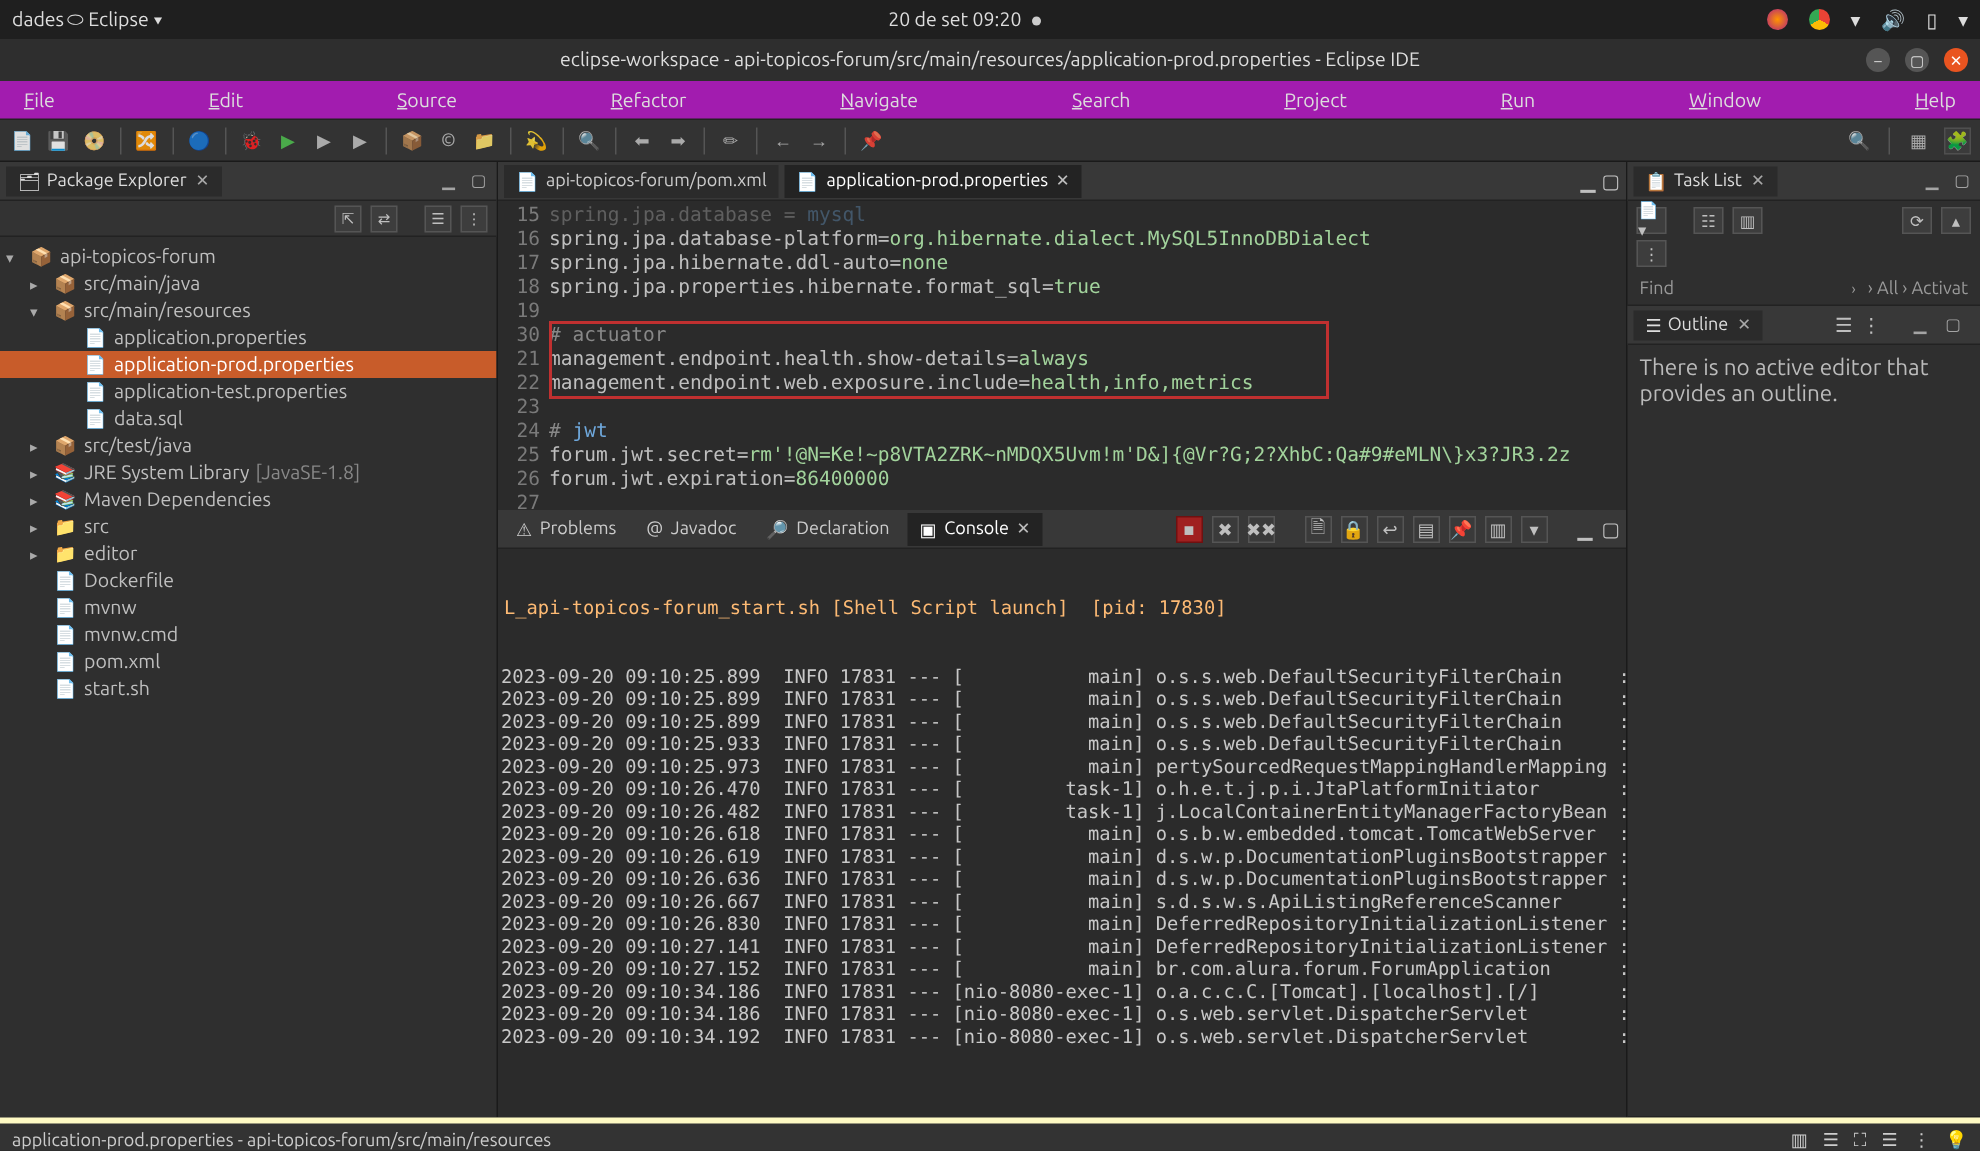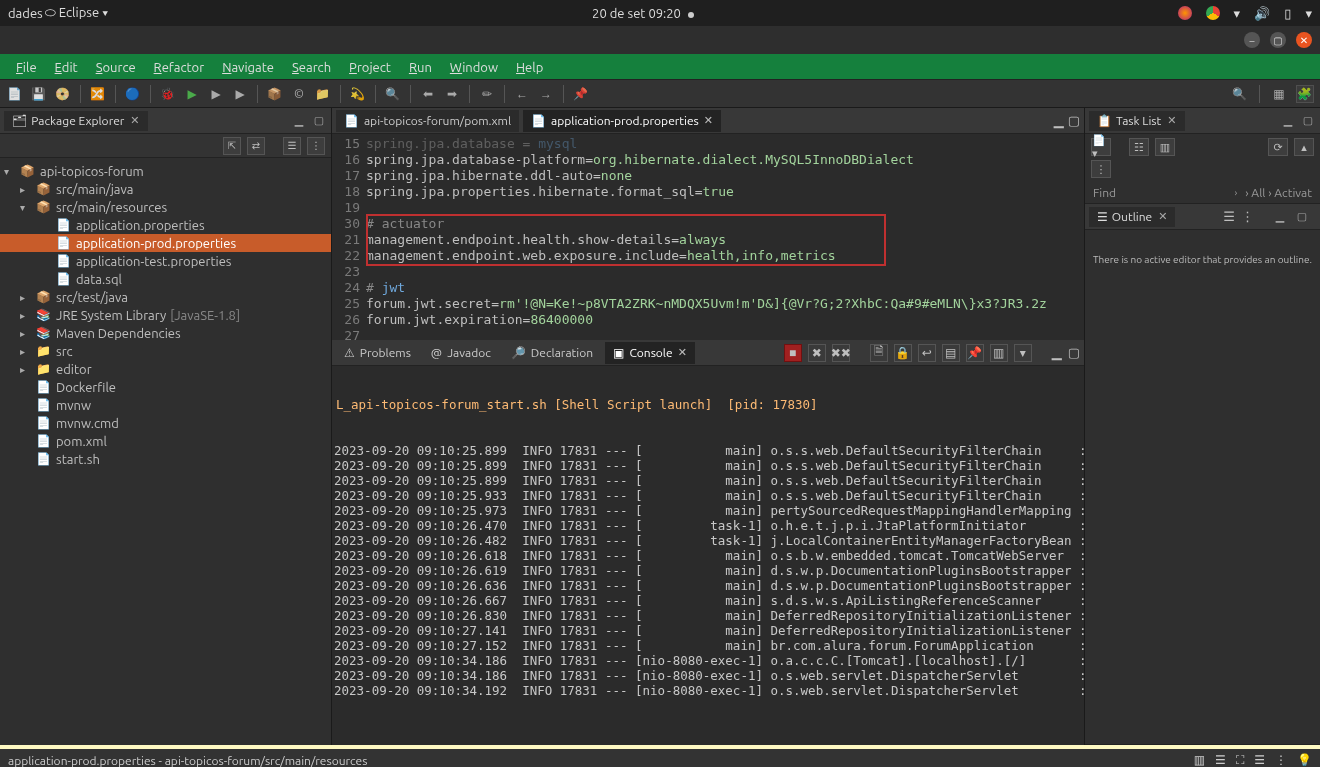--- a/index.html
+++ b/index.html
@@ -35,27 +35,28 @@
   font-size: 13px;
   position: relative;
 }
 .titlebar .winbtns { position: absolute; right: 8px; display: flex; gap: 10px; }
 .winbtn { width: 16px; height: 16px; border-radius: 50%; display:flex;align-items:center;justify-content:center;font-size:10px;color:#222;}
 .winbtn.min { background:#555;color:#ddd;}
 .winbtn.max { background:#555;color:#ddd;}
 .winbtn.close { background:#e95420;color:#fff;}
 .menubar {
   height: 26px;
-  background: #15803d;
+  background: #a21caf;
   display: flex;
   align-items: center;
   padding: 0 8px;
   gap: 2px;
   color: #ddd;
   border-bottom: 1px solid #222;
+  justify-content: space-between;
 }
 .menubar .mitem { padding: 3px 8px; cursor:default;}
 .menubar .mitem u { text-decoration: underline; }
 .toolbar {
   height: 28px;
   background: #333;
   border-bottom: 1px solid #1a1a1a;
   display: flex;
   align-items: center;
   padding: 0 6px;
@@ -245,21 +246,21 @@
 .right-pane {
   width: 236px;
   background:#2f2f2f;
   border-left:1px solid #1a1a1a;
   display:flex;
   flex-direction:column;
 }
 .rview {
   border-bottom:1px solid #222;
 }
-.rview .body { padding:6px 8px; font-size:10px; color:#bbb;margin-top:18px;}
+.rview .body { padding:6px 8px; font-size:15px; color:#bbb;}
 .task-toolbar { display:flex; gap:6px; padding:4px 6px; align-items:center;}
 .task-toolbar .tkbtn { width:20px;height:18px;background:#3d3d3d;border:1px solid #555;display:flex;align-items:center;justify-content:center;font-size:11px;}
 .find-row { display:flex;align-items:center;gap:8px;padding:4px 8px;font-size:12px;color:#999;}
 .find-row .arrow { font-size:10px;}
 .outline-toolbar { display:flex;justify-content:flex-end;gap:6px;padding:3px 6px;}
 .statusbar {
   height:26px;
   background:#333;
   border-top:4px solid #fef9c3;
   display:flex;
@@ -287,20 +288,21 @@
     <span style="width:14px;height:14px;border-radius:50%;background:radial-gradient(circle,#ff9500,#b02080)"></span>
     <span style="width:14px;height:14px;border-radius:50%;background:conic-gradient(#ea4335 0 120deg,#fbbc05 120deg 240deg,#34a853 240deg)"></span>
     <span>▾</span>
     <span>🔊</span>
     <span>▯</span>
     <span>▾</span>
   </div>
 </div>
 
 <div class="titlebar">
+  <span>eclipse-workspace - api-topicos-forum/src/main/resources/application-prod.properties - Eclipse IDE</span>
   <div class="winbtns">
     <div class="winbtn min">–</div>
     <div class="winbtn max">▢</div>
     <div class="winbtn close">✕</div>
   </div>
 </div>
 
 <div class="menubar" id="menubar">
     <span class="mitem"><u>F</u>ile</span>
     <span class="mitem"><u>E</u>dit</span>

